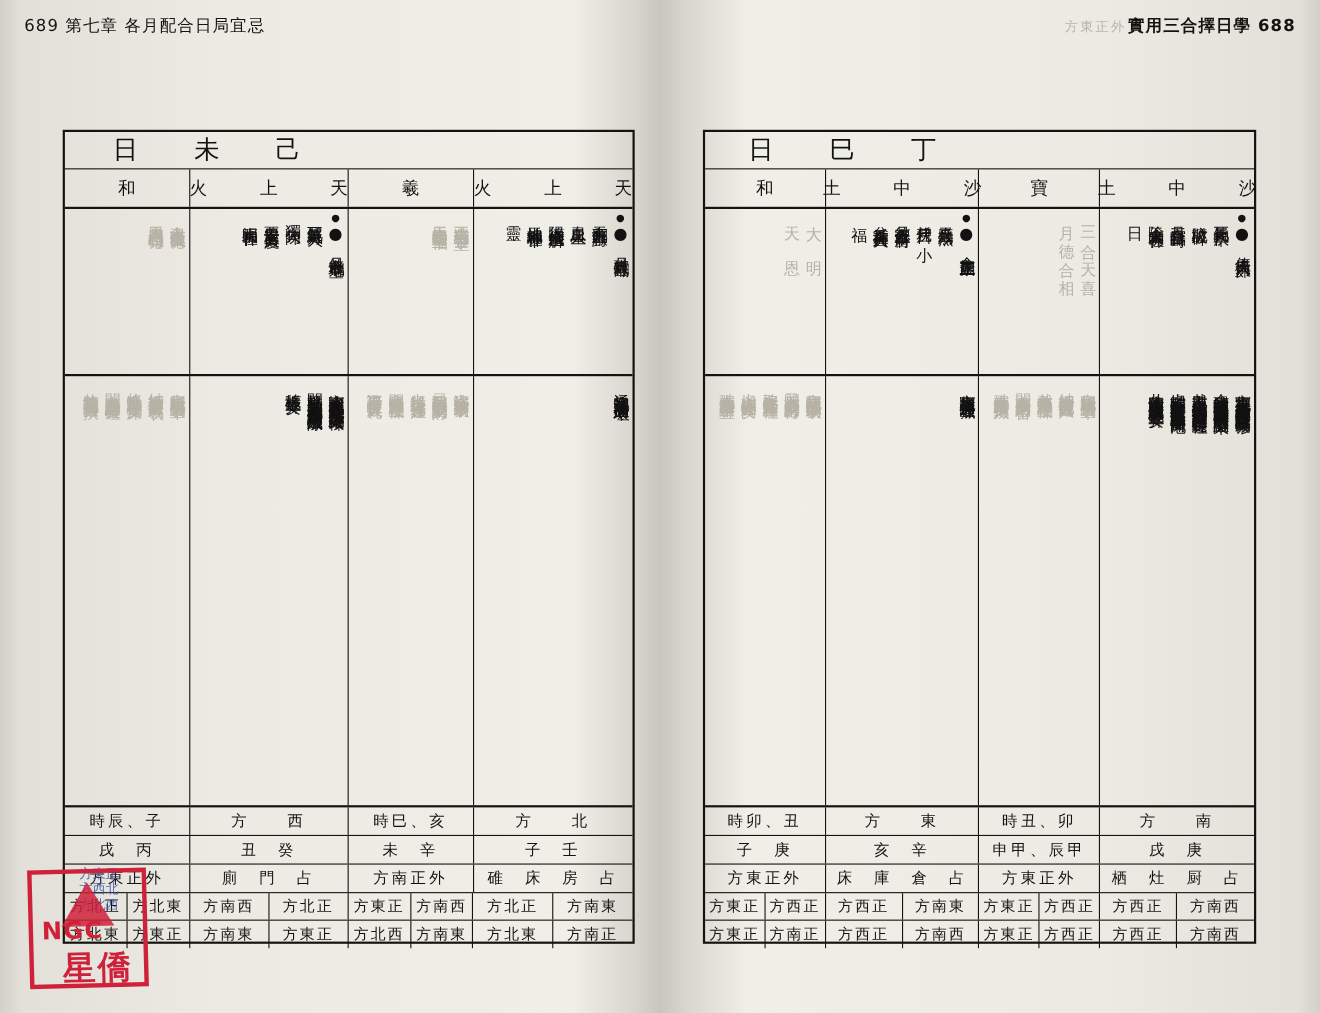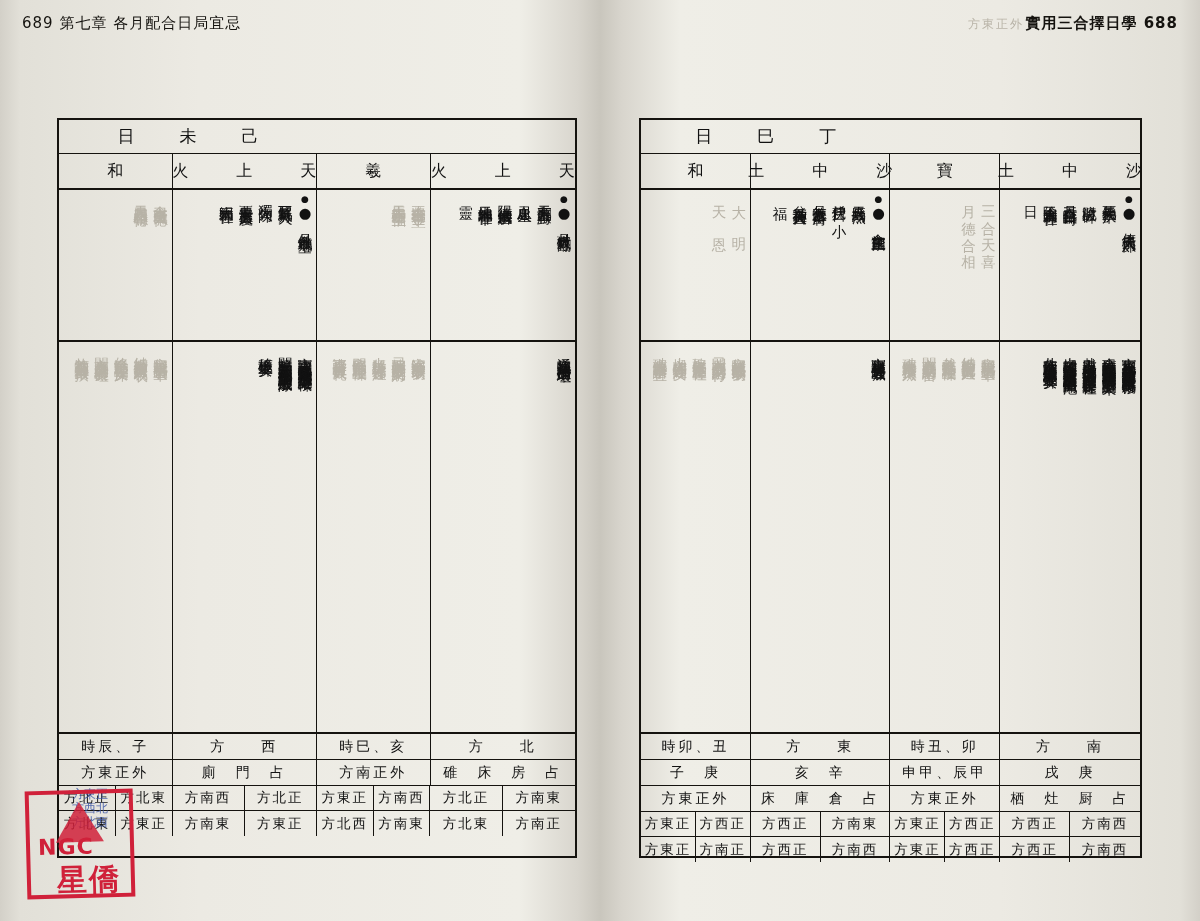--- a/index.html
+++ b/index.html
@@ -64,21 +64,21 @@
     display: flex;
     align-items: center;
     justify-content: center;
     white-space: nowrap;
   }
   .cell:last-child { border-right: none; }
 
   
   .r-daytitle { height: 34px; border-bottom: 1px solid #15130f; }
   .r-daytitle .cell {
-    font-size: 17px;
+    font-size: 23px;
     letter-spacing: 14px;
     text-indent: 14px;
     font-family: Liberation Mono, monospace;
   }
   .r-sub { height: 36px; border-bottom: 2px solid #15130f; }
   .r-sub .cell {
     font-size: 16px;
     letter-spacing: 16px;
     text-indent: 16px;
   }
@@ -251,20 +251,26 @@
       </div>
     </div>
 
     <div class="row r-bot">
       <div class="cell" style="width:22%">時辰、子</div>
       <div class="cell" style="width:28%">方　　西</div>
       <div class="cell" style="width:22%">時巳、亥</div>
       <div class="cell" style="width:28%">方　　北</div>
     </div>
 
+    <div class="row r-bot">
+      <div class="cell" style="width:22%">戌　丙</div>
+      <div class="cell" style="width:28%">丑　癸</div>
+      <div class="cell" style="width:22%">未　辛</div>
+      <div class="cell" style="width:28%">子　壬</div>
+    </div>
 
     <div class="row r-bot">
       <div class="cell" style="width:22%">方東正外</div>
       <div class="cell" style="width:28%">廁　門　占</div>
       <div class="cell" style="width:22%">方南正外</div>
       <div class="cell" style="width:28%">碓　床　房　占</div>
     </div>
 
     <div class="row r-bot-lastsmall">
       <div class="cell" style="width:11%">方北正</div>

